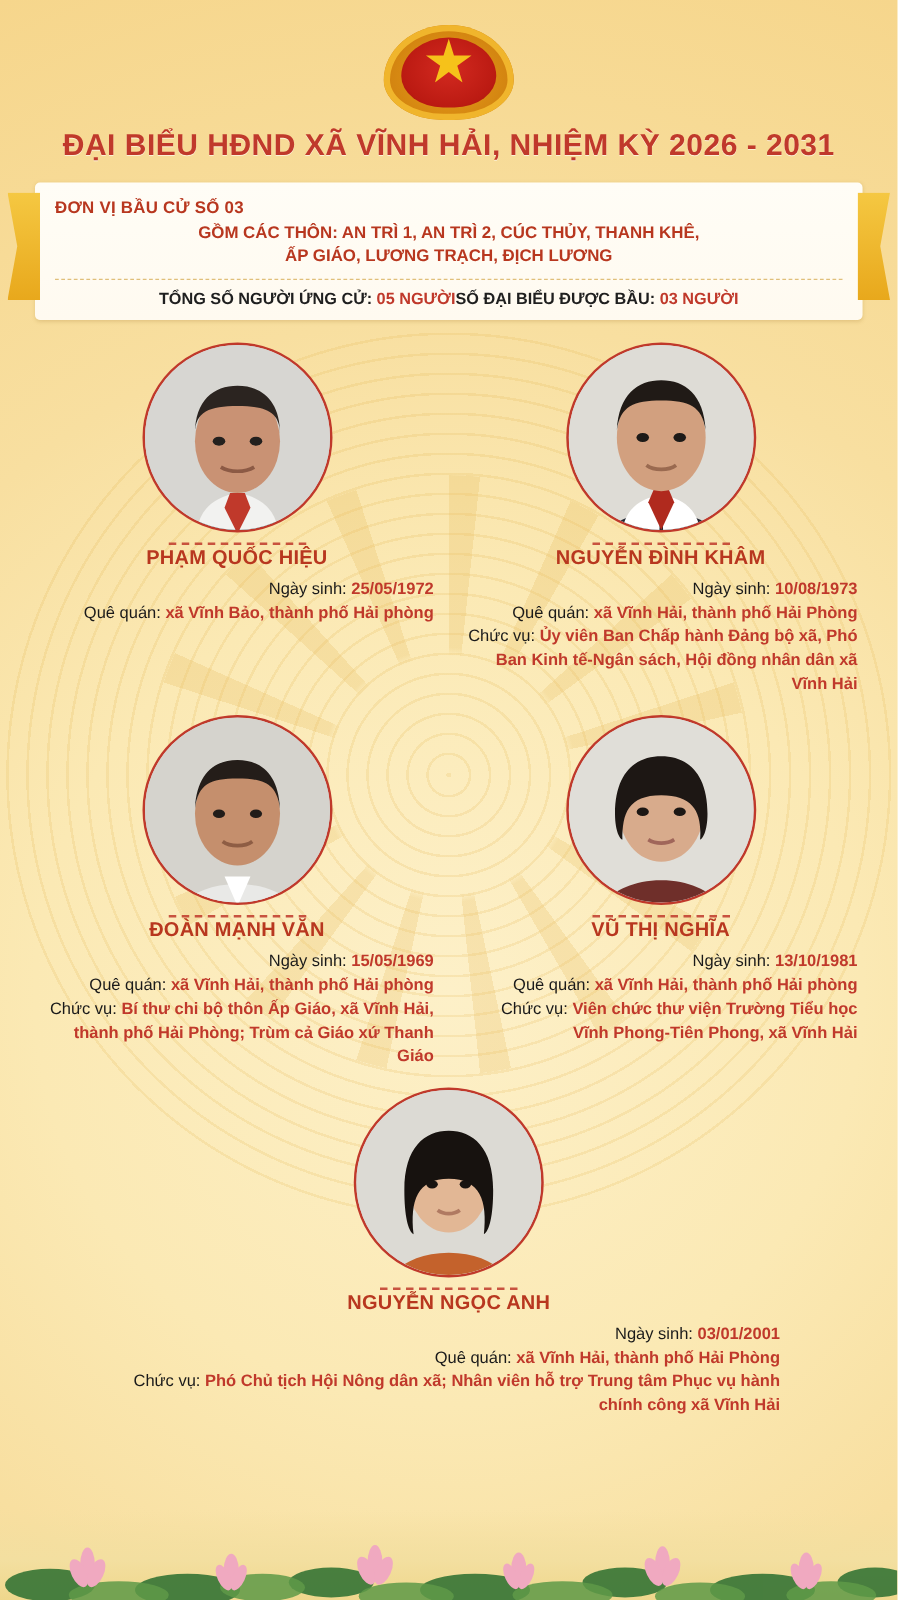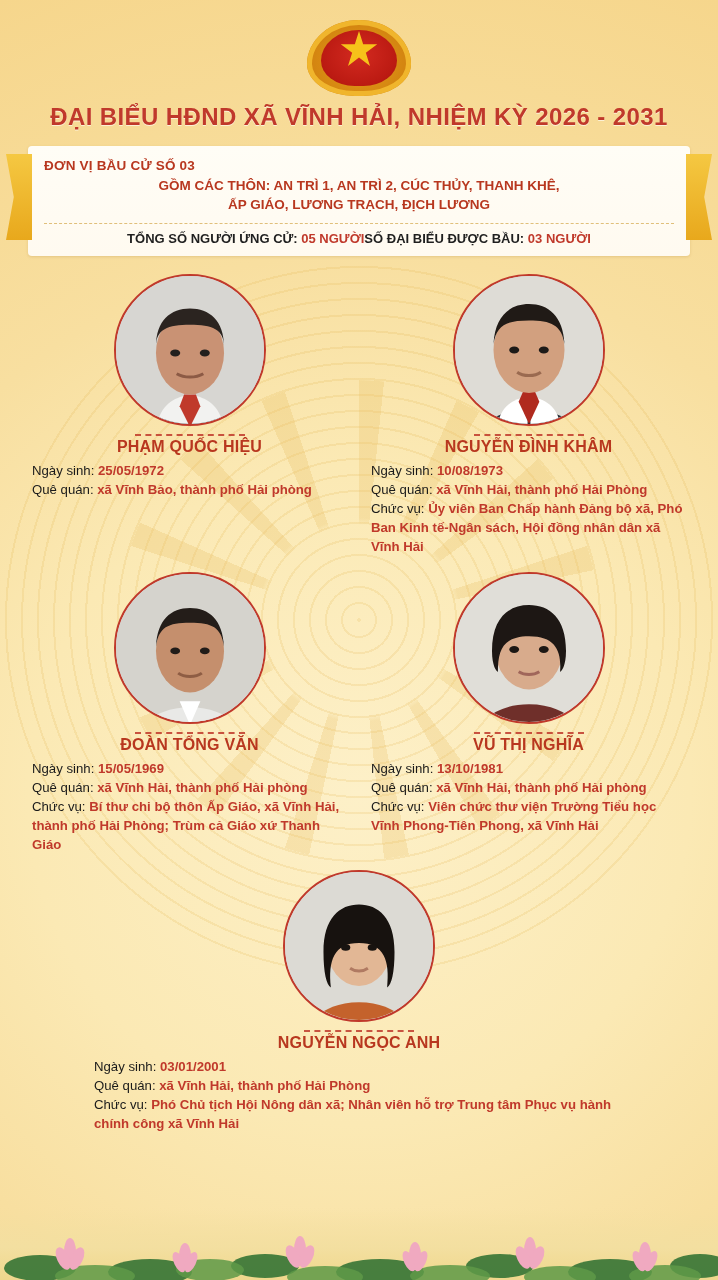--- a/index.html
+++ b/index.html
@@ -209,20 +209,21 @@
     color: #b8371f;
     font-weight: bold;
     font-size: 16px;
     letter-spacing: .2px;
     margin-bottom: 5px;
   }
   .field {
     font-size: 13.2px;
     line-height: 19px;
     color: #111;
+    text-align: right;
   }
   .field .k { font-weight: normal; color: #1a1a1a; }
   .field .v { color: #c0392b; font-weight: bold; }
 
   
   .footer {
     position: absolute;
     left: 0; bottom: 0;
     width: 718px; height: 72px;
     z-index: 4;
@@ -336,21 +337,21 @@
           <path d="M50 90c-22 0-34 12-38 20h76c-4-8-16-20-38-20z" fill="#e9e9e7"></path>
           <path d="M43 86h14l-7 16z" fill="#ffffff"></path>
           <ellipse cx="50" cy="52" rx="23" ry="28" fill="#c58f6d"></ellipse>
           <path d="M27 49c1-18 10-26 23-26s22 8 23 26c-2-13-8-16-23-16s-21 3-23 16z" fill="#241d19"></path>
           <ellipse cx="40" cy="52" rx="3.3" ry="2.3" fill="#211c19"></ellipse>
           <ellipse cx="60" cy="52" rx="3.3" ry="2.3" fill="#211c19"></ellipse>
           <path d="M42 67c4 3 12 3 16 0" stroke="#8e5d44" stroke-width="2" fill="none"></path>
         </svg>
       </div>
       <div class="dashes"></div>
-      <div class="cand-name">ĐOÀN TỔNG VĂN</div>
+      <div class="cand-name">ĐOÀN MẠNH VĂN</div>
       <div class="field">
         <span class="k">Ngày sinh:</span>
         <span class="v">15/05/1969</span>
       </div>
       <div class="field">
         <span class="k">Quê quán:</span>
         <span class="v">xã Vĩnh Hải, thành phố Hải phòng</span>
       </div>
       <div class="field">
         <span class="k">Chức vụ:</span>

